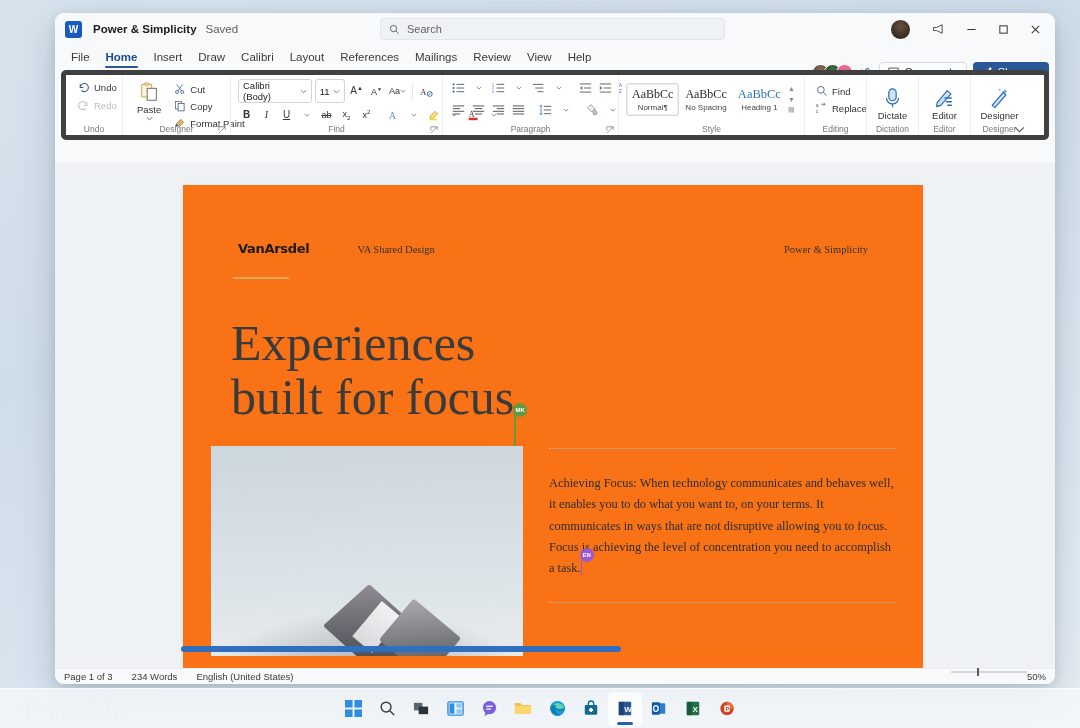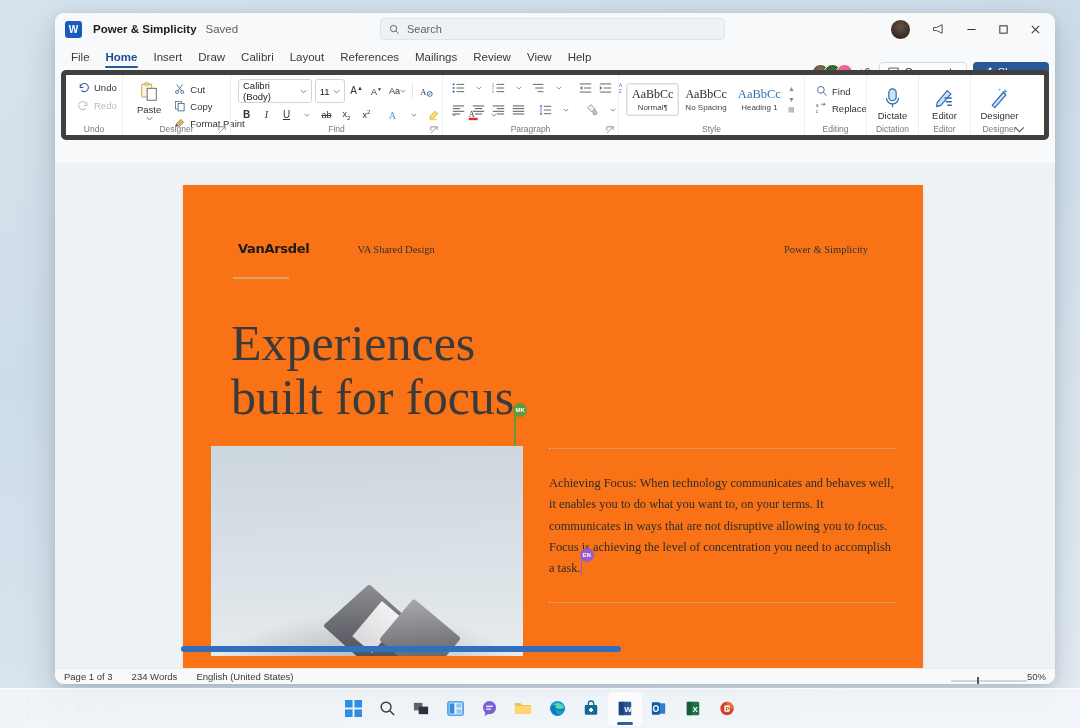--- a/index.html
+++ b/index.html
@@ -218,21 +218,21 @@
     font-family: "Liberation Serif", serif; font-size: 12.4px; line-height: 1.72;
     color: #2c2c2c; position: relative;
   }
 
   
   .statusbar {
     position: absolute; left: 0; bottom: 0; width: 1000px; height: 16px;
     background: #f7f9fb; display: flex; align-items: center; padding: 0 9px;
     font-size: 9.5px; color: #3a3a3a; gap: 19px; border-top: 1px solid #eceff2;
   }
-  .zoomwrap { margin-left: auto; display: flex; align-items: flex-end; }
+  .zoomwrap { margin-left: auto; display: flex; align-items: flex-start; }
   .zoomtrack { width: 76px; height: 2px; background: #d3d7dc; position: relative; }
   .zoomknob { position: absolute; left: 26px; top: -3px; width: 2px; height: 8px; background: #5a5a5a; }
 
   .hscroll {
     position: absolute; left: 126px; bottom: 16px; width: 740px; height: 6px;
     background: transparent;
   }
   .hscroll i { display: block; height: 6px; width: 440px; background: #2f6fbd; border-radius: 3px; }
 </style>
 </head>

